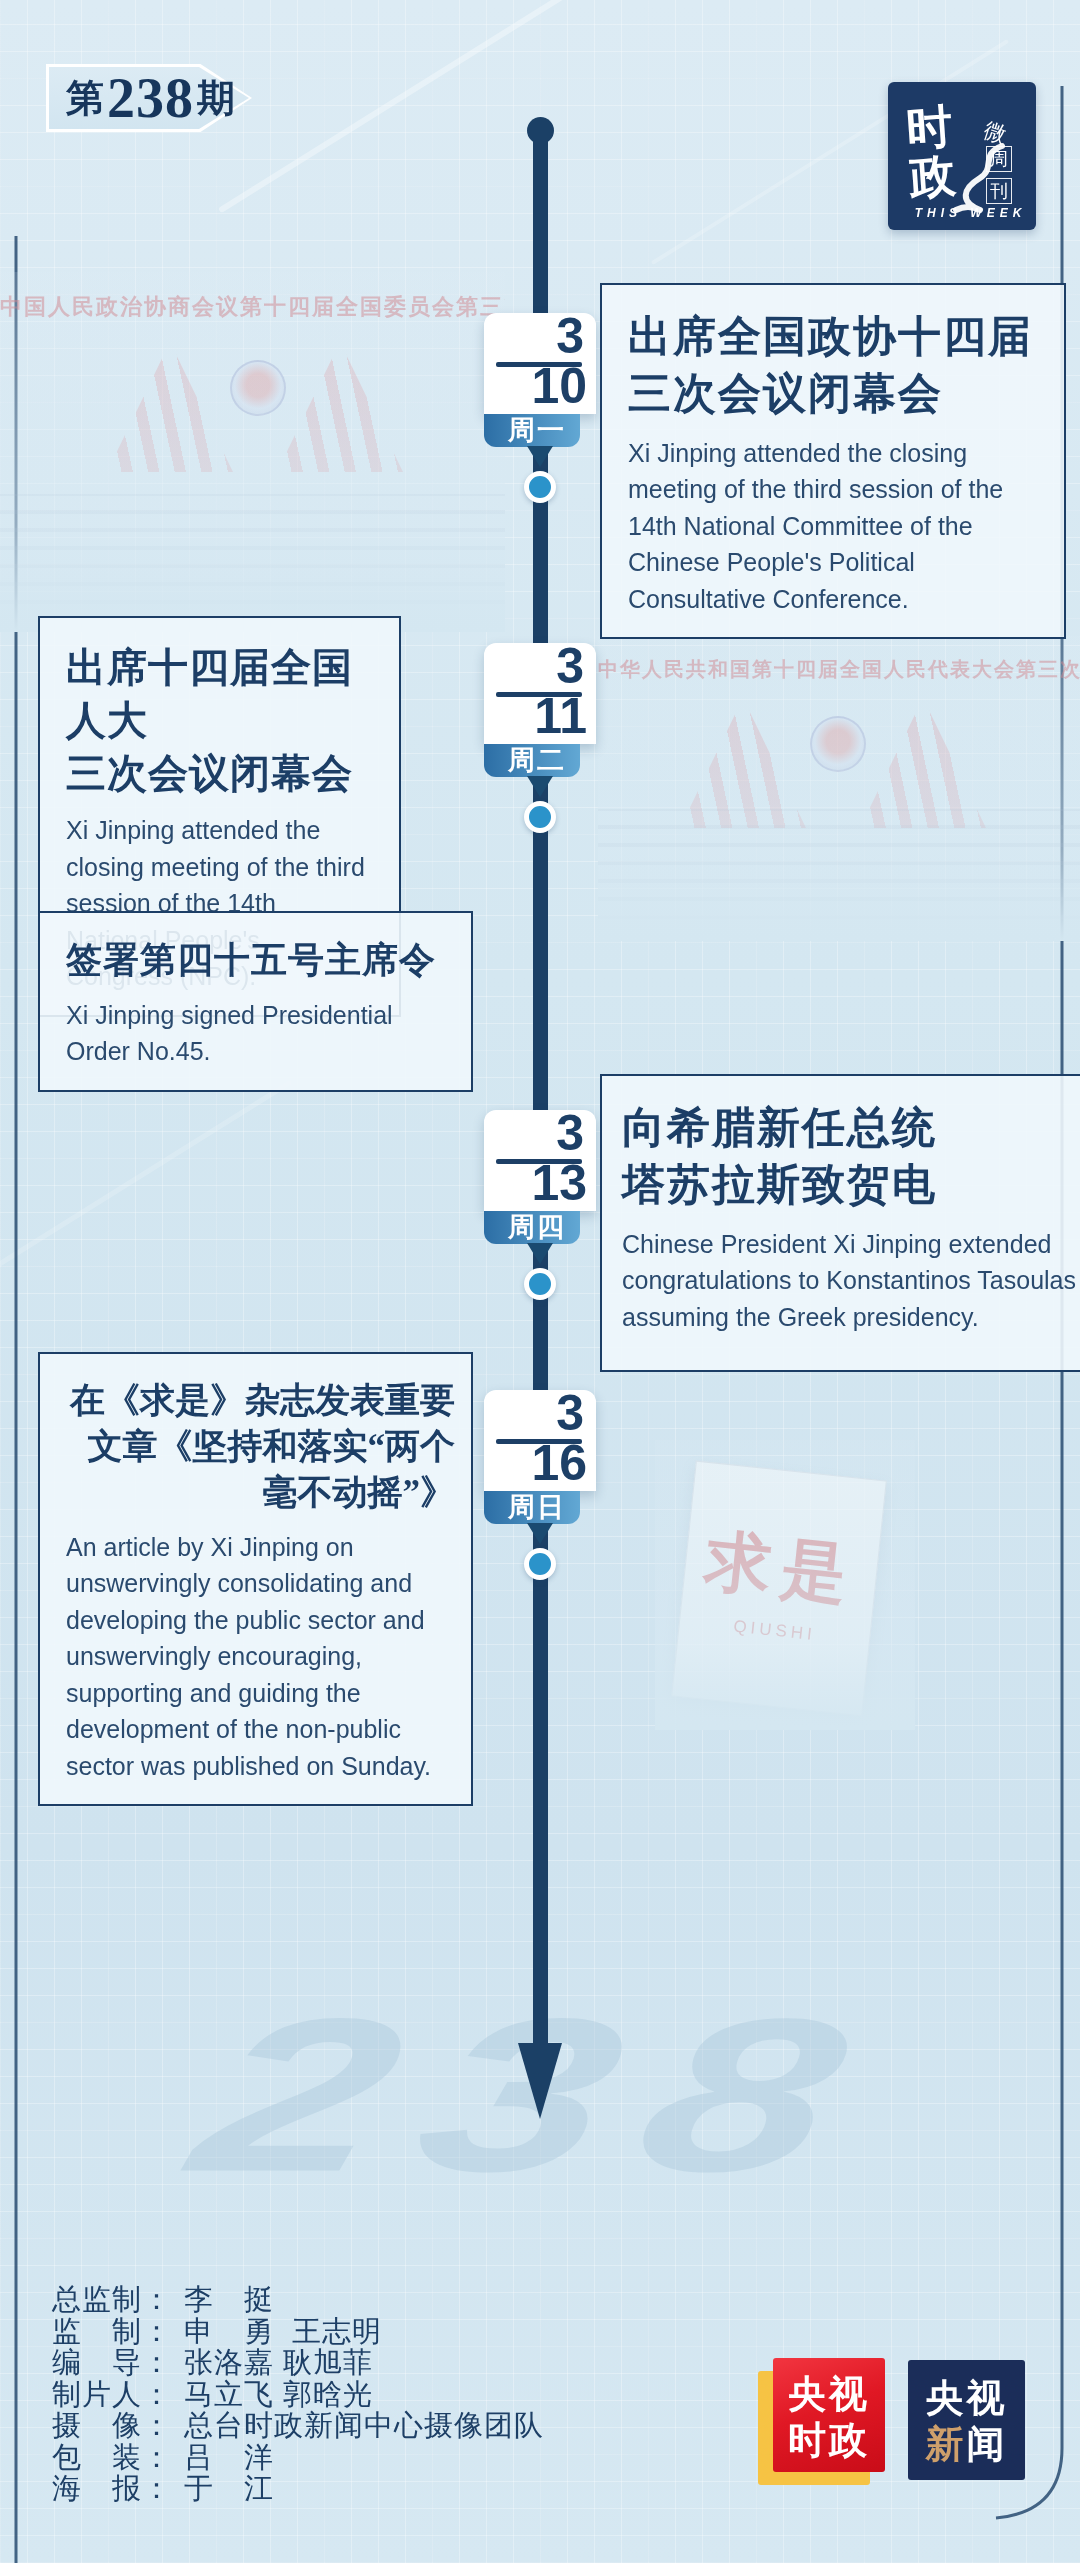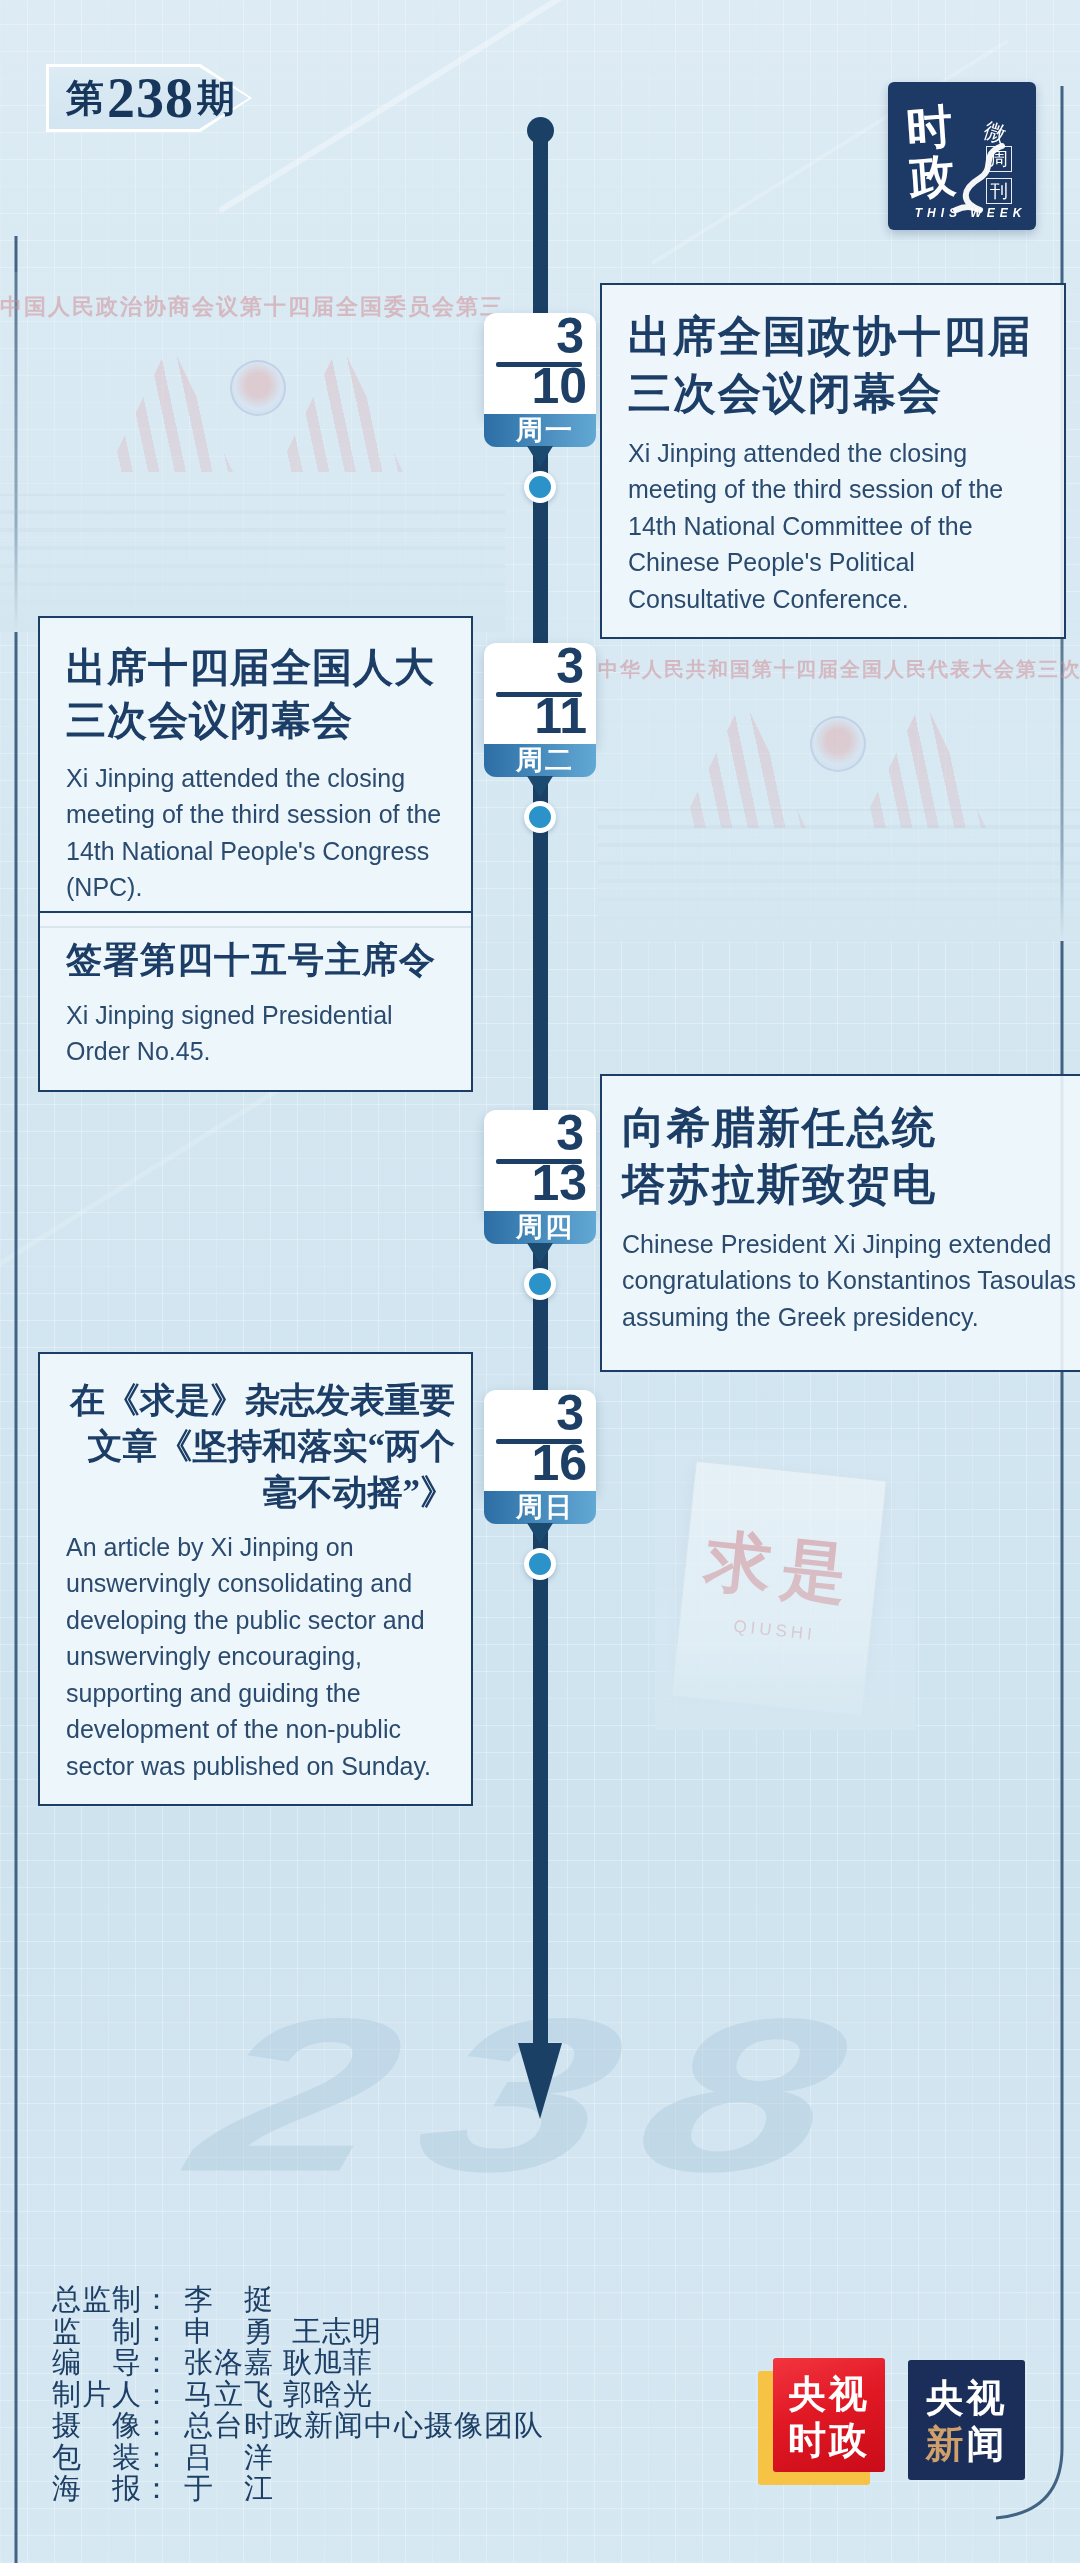--- a/index.html
+++ b/index.html
@@ -75,35 +75,35 @@
   .tl-arrow{position:absolute;left:518px;top:2043px;width:0;height:0;
         border-left:22px solid transparent;border-right:22px solid transparent;border-top:76px solid #1b4066;}
 
   
   .date-badge{position:absolute;left:484px;width:112px;height:195px;}
   .date-card{position:absolute;left:0;top:0;width:112px;height:101px;background:#fff;border-radius:12px 12px 0 0;
         box-shadow:0 5px 12px rgba(27,62,102,.22);}
   .date-month{position:absolute;right:12px;top:-6px;font-size:50px;font-weight:700;color:#1d3f66;}
   .date-bar{position:absolute;left:12px;top:49px;width:86px;height:5px;background:#1d3f66;border-radius:2px;}
   .date-day{position:absolute;right:9px;top:44px;font-size:50px;font-weight:700;color:#1d3f66;}
-  .date-band{position:absolute;left:0;top:101px;width:112px;height:33px;border-radius:0 0 12px 12px;
+  .date-band{position:absolute;left:0;top:101px;width:96px;height:33px;border-radius:0 0 12px 12px;
         background:linear-gradient(90deg,#2c6ea5,#62a8d4);color:#fff;font-size:27px;font-weight:700;
         line-height:33px;text-align:center;letter-spacing:2px;text-indent:10px;}
   .date-pointer{position:absolute;left:50%;top:133px;margin-left:-13px;width:0;height:0;
         border-left:13px solid transparent;border-right:13px solid transparent;border-top:21px solid #1a4a70;}
   .date-dot{position:absolute;left:50%;top:158px;margin-left:-16px;width:22px;height:22px;border-radius:50%;
         background:#2b93ca;border:5px solid #ffffff;box-shadow:0 2px 5px rgba(27,62,102,.25);}
 
   
   .event-box{position:absolute;background:rgba(240,247,252,.90);border:2.5px solid #1c3e66;padding:24px 28px 20px 26px;box-sizing:border-box;}
   .event-title{font-family:"Liberation Serif",serif;font-weight:700;color:#1c3e66;white-space:pre-line;
         line-height:1.32;letter-spacing:2px;}
   .event-desc{margin-top:12px;font-size:25px;line-height:1.46;color:#2a4a6e;}
   .b0{left:600px;top:283px;width:466px;min-height:344px;}  .b0 .event-title{font-size:43px;}
-  .b1{left:38px;top:616px;width:435px;min-height:272px;}   .b1 .event-title{font-size:40px;letter-spacing:1px;}
+  .b1{left:38px;top:616px;width:363px;min-height:272px;}   .b1 .event-title{font-size:40px;letter-spacing:1px;}
   .b2{left:38px;top:911px;width:435px;min-height:178px;}   .b2 .event-title{font-size:36px;letter-spacing:1px;}
   .b3{left:600px;top:1074px;width:546px;min-height:298px;padding-left:20px;} .b3 .event-title{font-size:43px;}
   .b4{left:38px;top:1352px;width:435px;min-height:438px;padding-right:16px;} .b4 .event-title{font-size:35px;letter-spacing:0;text-align:right;}
 
   
   .credits{position:absolute;left:52px;top:2284px;}
   .credit-row{display:flex;font-size:29px;line-height:31.5px;color:#1d3f66;font-weight:500;letter-spacing:1px;}
   .credit-label{white-space:pre;}
   .credit-value{white-space:pre;margin-left:12px;}
 

